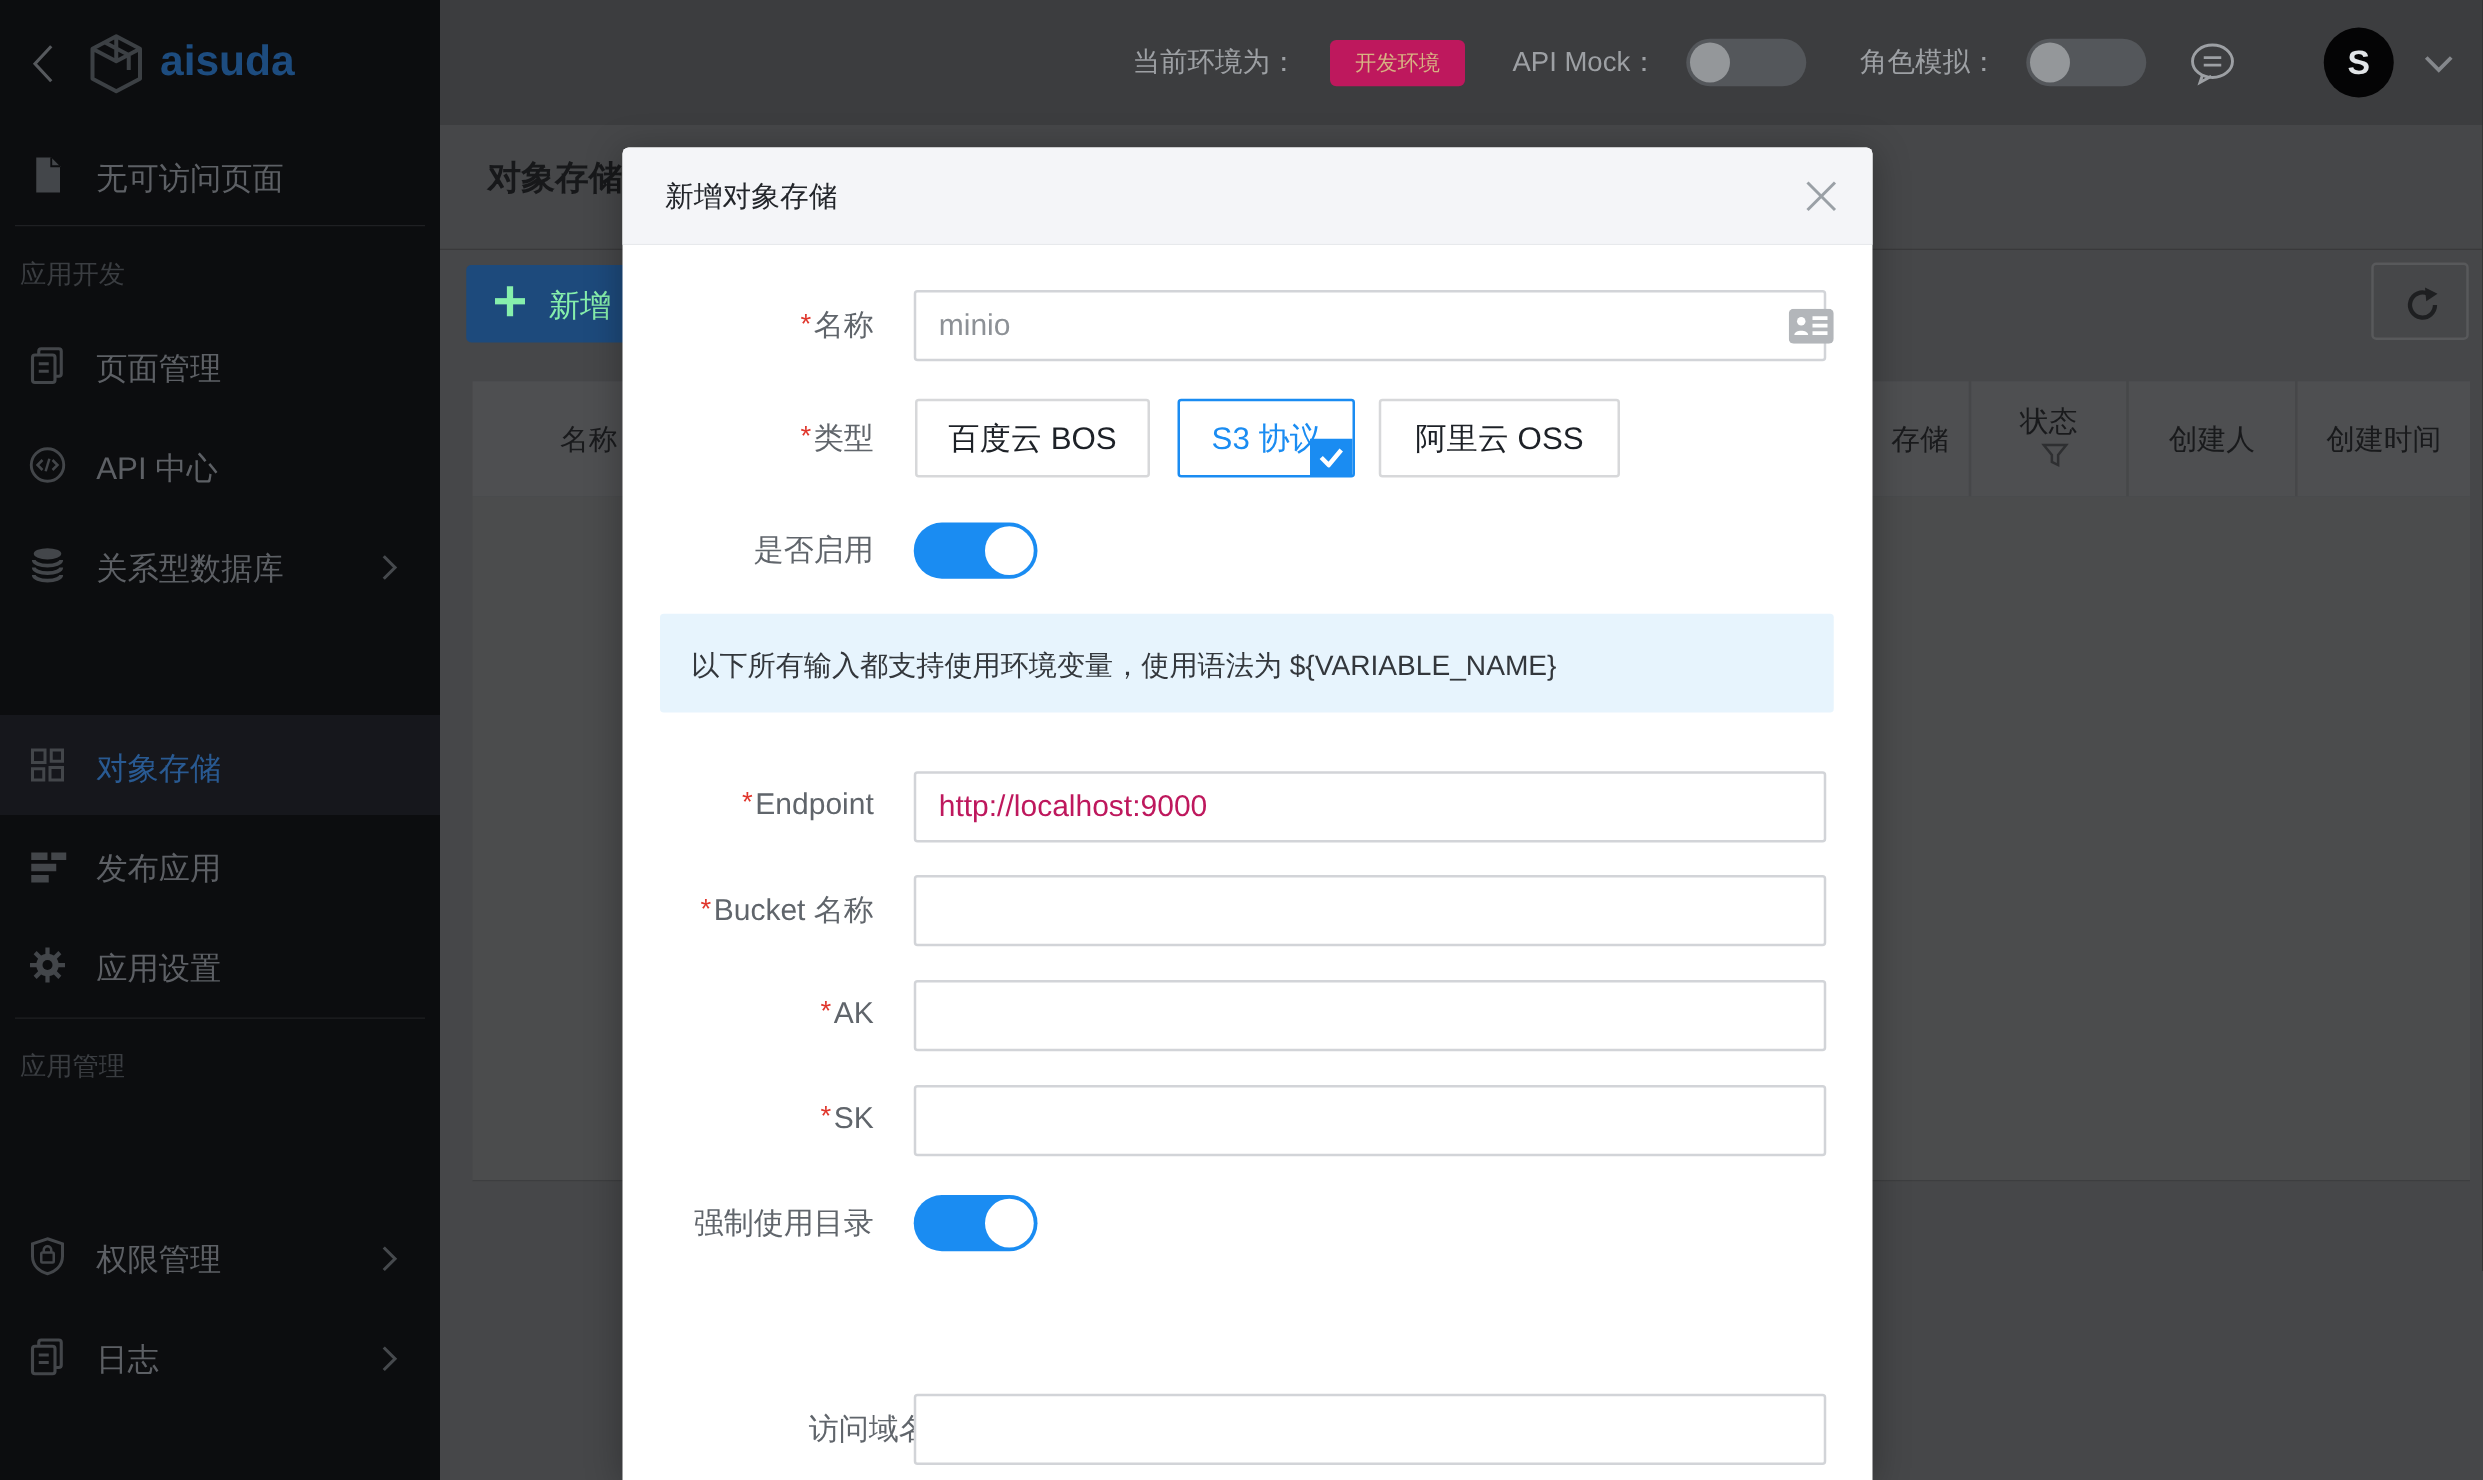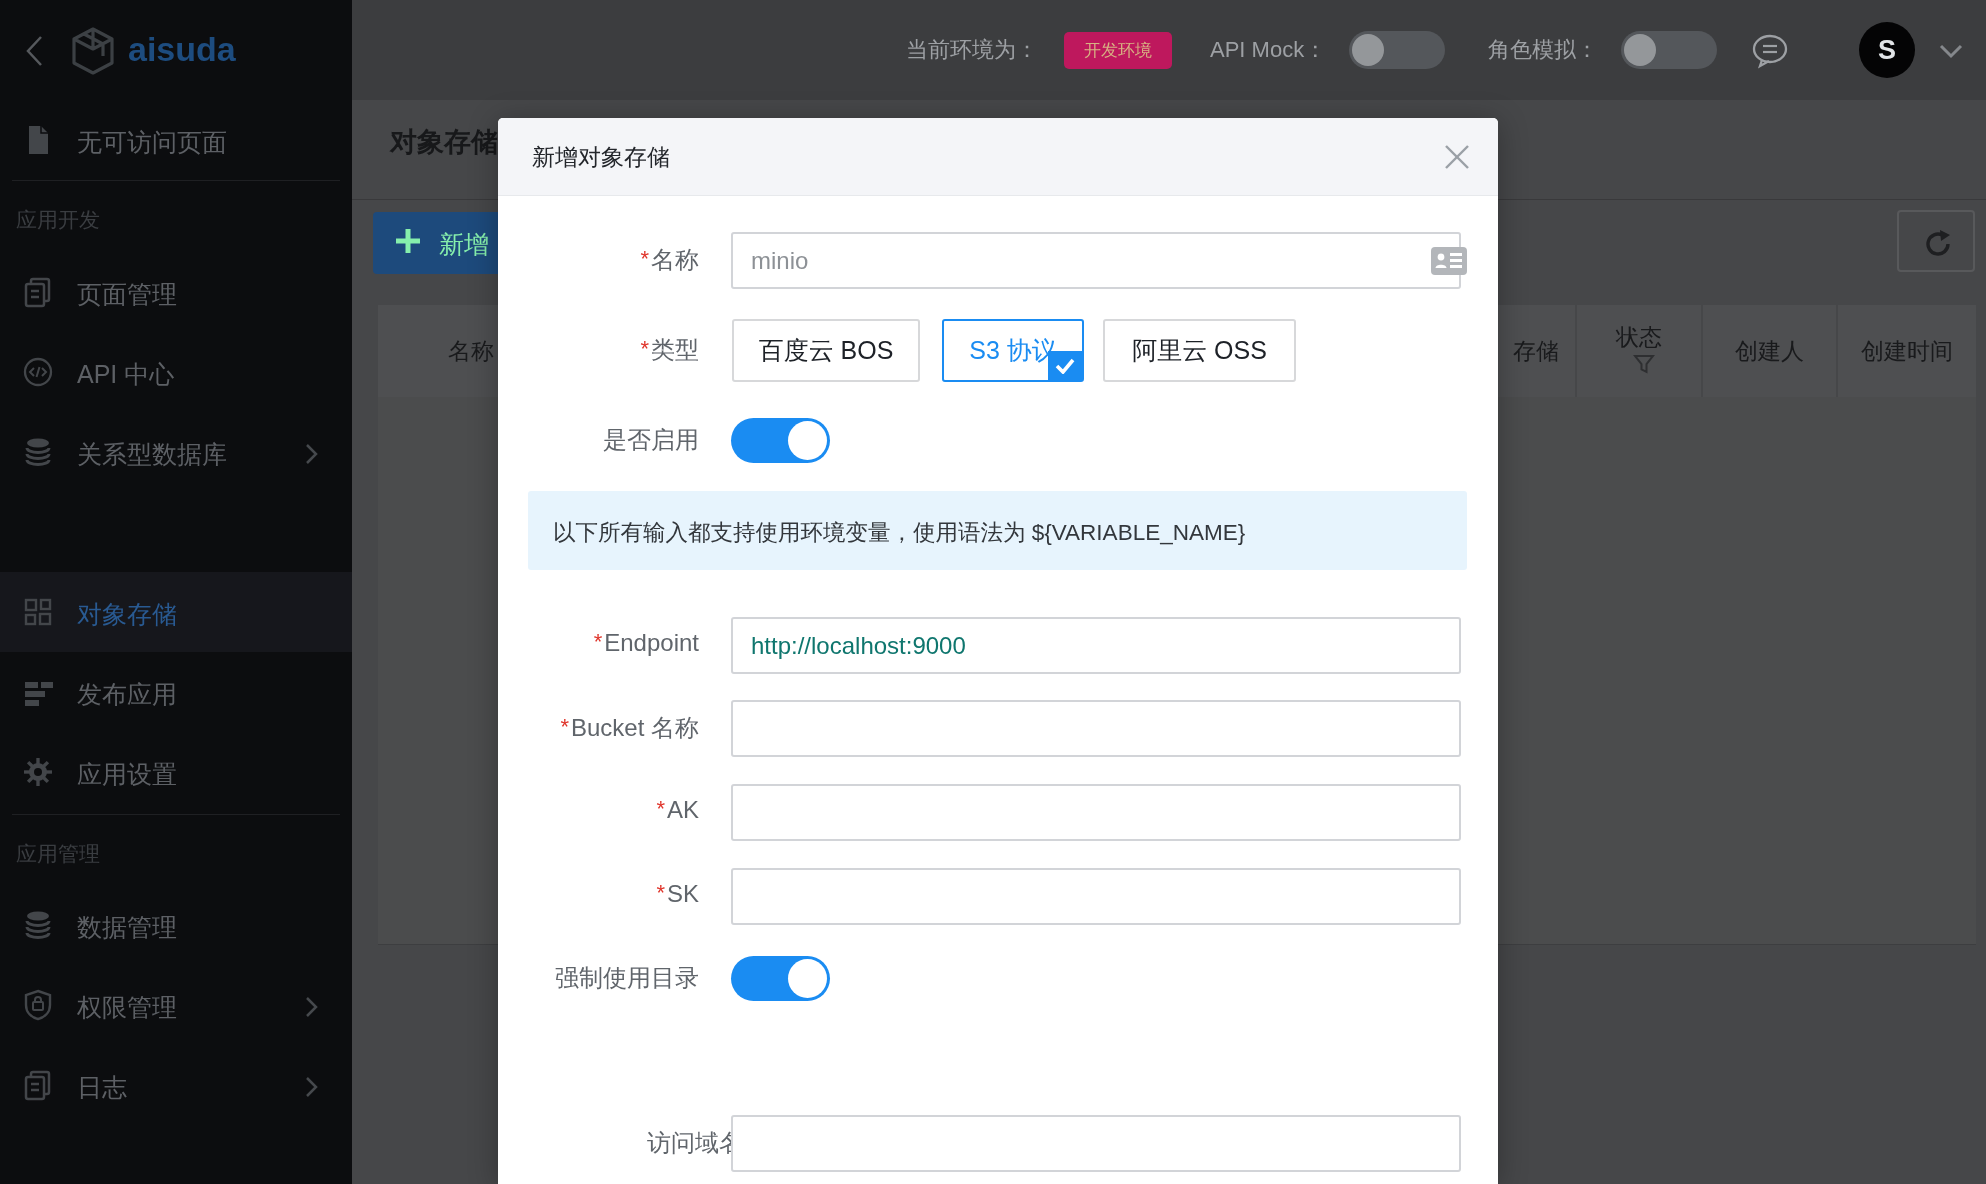--- a/index.html
+++ b/index.html
@@ -45,21 +45,21 @@
   .th-cell { position:absolute; top:205px; height:92px; background:#4e4f51; color:#191a1c; font-size:23px; font-weight:500; display:flex; align-items:center; justify-content:center; }
   .funnel { margin-left:10px; color:#2e2f31; }
 
   
   .modal { position:absolute; left:498px; top:118px; width:1000px; height:1066px; background:#fff; border-radius:5px 5px 0 0; z-index:5; box-shadow:0 4px 30px rgba(0,0,0,.3); }
   .modal-header { position:absolute; left:0; top:0; width:1000px; height:78px; background:#f4f5f8; border-bottom:1px solid #e7e9ec; border-radius:5px 5px 0 0; }
   .modal-title { position:absolute; left:34px; top:24px; font-size:23px; font-weight:500; color:#23262b; }
   .modal-close { position:absolute; right:24px; top:22px; width:34px; height:34px; color:#9aa0a6; cursor:pointer; }
   .f-label { position:absolute; left:0; width:201px; text-align:right; font-size:24px; color:#606archived; color:#60656b; white-space:nowrap; }
   .req { color:#e0362c; font-size:22px; margin-right:2px; vertical-align:2px; }
-  .f-input { position:absolute; left:233px; width:730px; height:57px; border:2px solid #d2d4d8; border-radius:3px; font-size:24px; color:#0f766e; padding:0 18px; outline:none; background:#fff; font-family:inherit; }
+  .f-input { position:absolute; left:233px; width:730px; height:57px; border:2px solid #d2d4d8; border-radius:3px; font-size:24px; color:#be185d; padding:0 18px; outline:none; background:#fff; font-family:inherit; }
   .f-input.ghost { color:#8d9196; }
   .card-icon { position:absolute; left:933px; width:36px; height:28px; }
   .type-btn { position:absolute; top:201px; height:63px; background:#fff; border:2px solid #d7d8da; border-radius:3px; font-size:25px; color:#1d2averaging; color:#1d2127; display:flex; align-items:center; justify-content:center; }
   .type-btn.selected { border-color:#1a8cf2; color:#1a8cf2; }
   .corner-check { position:absolute; right:0; bottom:0; width:34px; height:29px; background:#1a8cf2; display:flex; align-items:center; justify-content:center; color:#fff; }
   .toggle-on { position:absolute; left:233px; width:99px; height:45px; border-radius:23px; background:#1a8cf2; }
   .toggle-on .knob { position:absolute; right:3px; top:3px; width:39px; height:39px; border-radius:50%; background:#fff; }
   .notice-box { position:absolute; left:30px; top:373px; width:939px; height:79px; background:#e7f4fd; border-radius:3px; }
   .notice-text { position:absolute; left:25px; top:26px; font-size:22.5px; color:#33373c; white-space:nowrap; }
   .help-text { position:absolute; left:233px; top:912px; width:740px; font-size:22.5px; line-height:36px; color:#8e9399; }
@@ -179,31 +179,20 @@
             <circle cx="16" cy="16" r="9" fill="currentColor"></circle>
             <circle cx="16" cy="16" r="4" fill="#0c0d0f"></circle>
           </svg>
       </span>
       <span class="side-label">应用设置</span>
     </div>
 
     <div class="side-divider" style="top:814px;"></div>
     <div class="side-section" style="top:834px;">应用管理</div>
 
-    <div class="side-item" style="top:885px;">
-      <span class="side-icon">
-        <svg width="32" height="32" viewBox="0 0 32 32">
-            <ellipse cx="16" cy="7" rx="11" ry="4.5" fill="currentColor"></ellipse>
-            <path d="M5 12 c0 2.5 4.9 4.5 11 4.5 s11 -2 11 -4.5" fill="none" stroke="currentColor" stroke-width="3"></path>
-            <path d="M5 18 c0 2.5 4.9 4.5 11 4.5 s11 -2 11 -4.5" fill="none" stroke="currentColor" stroke-width="3"></path>
-            <path d="M5 24 c0 2.5 4.9 4.5 11 4.5 s11 -2 11 -4.5" fill="none" stroke="currentColor" stroke-width="3"></path>
-          </svg>
-      </span>
-      <span class="side-label">数据管理</span>
-    </div>
 
     <div class="side-item" style="top:965px;">
       <span class="side-icon">
         <svg width="32" height="32" viewBox="0 0 32 32">
             <path d="M16 2 L28 6 V16 C28 24 22 28.5 16 30 C10 28.5 4 24 4 16 V6 Z" fill="none" stroke="currentColor" stroke-width="2.4"></path>
             <rect x="11" y="13" width="10" height="8" rx="1" fill="none" stroke="currentColor" stroke-width="2"></rect>
             <path d="M13 13 v-2 a3 3 0 0 1 6 0 v2" fill="none" stroke="currentColor" stroke-width="2"></path>
           </svg>
       </span>
       <span class="side-label">权限管理</span>

